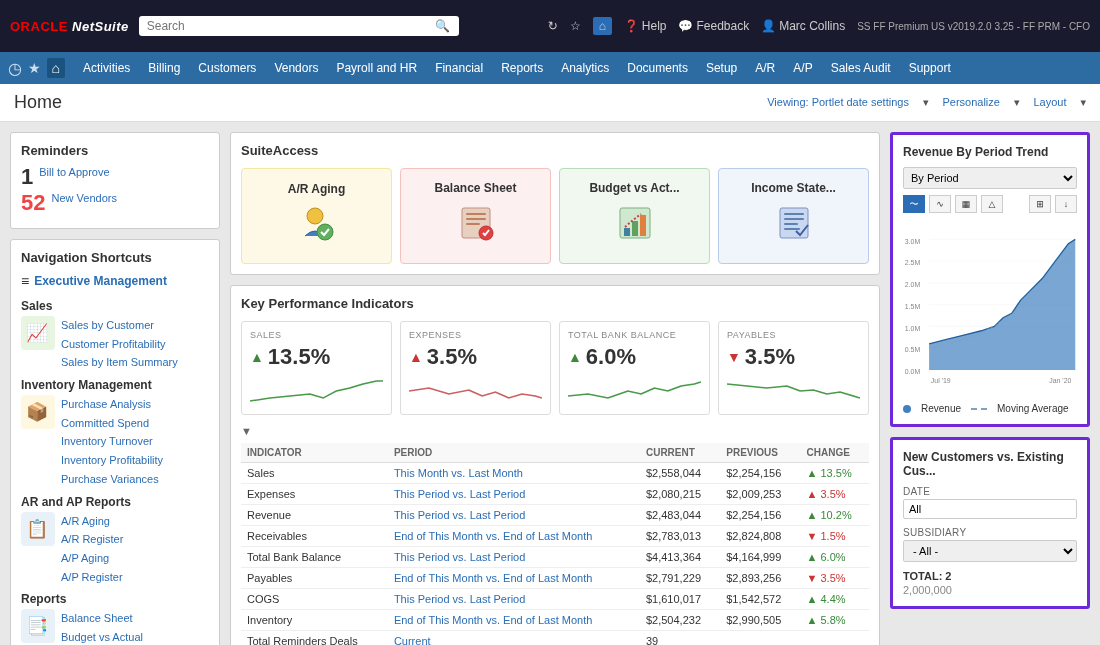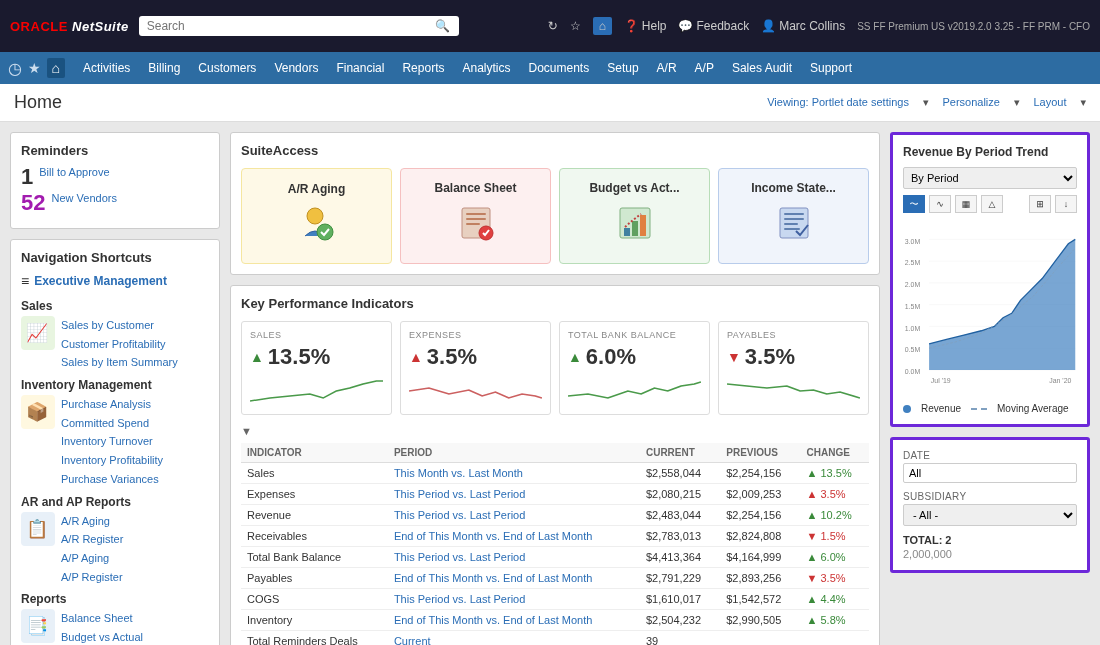--- a/index.html
+++ b/index.html
@@ -26,21 +26,21 @@
 
     .content-area { display: flex; flex: 1; gap: 0; padding: 10px; gap: 10px; background: #e8e8e8; }
 
     
     .sidebar { width: 210px; min-width: 210px; display: flex; flex-direction: column; gap: 10px; }
     .panel { background: white; border: 1px solid #ccc; border-radius: 3px; padding: 10px; }
 
     .reminders-panel .reminder-title { font-size: 13px; font-weight: bold; margin-bottom: 8px; }
     .reminder-item { display: flex; align-items: flex-start; gap: 6px; margin-bottom: 4px; }
     .reminder-num { font-size: 22px; font-weight: bold; color: #333; line-height: 1; }
-    .reminder-num.orange { color: #a21caf; }
+    .reminder-num.orange { color: #ef4444; }
     .reminder-label { font-size: 11px; color: #2a6db5; text-decoration: none; cursor: pointer; }
 
     .nav-shortcuts .section-title { font-size: 13px; font-weight: bold; margin-bottom: 8px; }
     .shortcut-group { margin-bottom: 10px; }
     .shortcut-group-header { display: flex; align-items: center; gap: 5px; margin-bottom: 4px; }
     .shortcut-group-title { font-size: 12px; font-weight: bold; color: #333; }
     .shortcut-group-title.blue { color: #2a6db5; cursor: pointer; }
     .shortcut-section-with-icon { display: flex; gap: 6px; align-items: flex-start; margin-bottom: 4px; }
     .shortcut-section-links { display: flex; flex-direction: column; }
     .shortcut-section-links a { color: #2a6db5; text-decoration: none; font-size: 11px; line-height: 1.7; }
@@ -126,20 +126,21 @@
 <div class="main-nav">
   <div class="nav-icons">
     <span style="color:#cde; font-size:16px;">◷</span>
     <span style="color:#cde;">★</span>
     <span style="color:white; background:#1a5280; padding:2px 5px; border-radius:2px;">⌂</span>
   </div>
   <div class="nav-item">Activities</div>
   <div class="nav-item">Billing</div>
   <div class="nav-item">Customers</div>
   <div class="nav-item">Vendors</div>
+  <div class="nav-item">Payroll and HR</div>
   <div class="nav-item">Financial</div>
   <div class="nav-item">Reports</div>
   <div class="nav-item">Analytics</div>
   <div class="nav-item">Documents</div>
   <div class="nav-item">Setup</div>
   <div class="nav-item">A/R</div>
   <div class="nav-item">A/P</div>
   <div class="nav-item">Sales Audit</div>
   <div class="nav-item">Support</div>
 </div>
@@ -476,20 +477,21 @@
       </div>
       <div class="chart-legend">
         <span class="legend-dot" style="background:#4080c0;"></span>
         <span>Revenue</span>
         <span class="legend-dash" style="border-color:#80a0c0;"></span>
         <span>Moving Average</span>
       </div>
     </div>
 
     <div class="right-section">
+      <div class="right-section-title">New Customers vs. Existing Cus...</div>
       <div class="form-row">
         <div class="form-label">DATE</div>
         <input type="text" class="form-input" value="All" style="">
       </div>
       <div class="form-row">
         <div class="form-label">SUBSIDIARY</div>
         <select class="form-select">
           <option>- All -</option>
         </select>
       </div>

